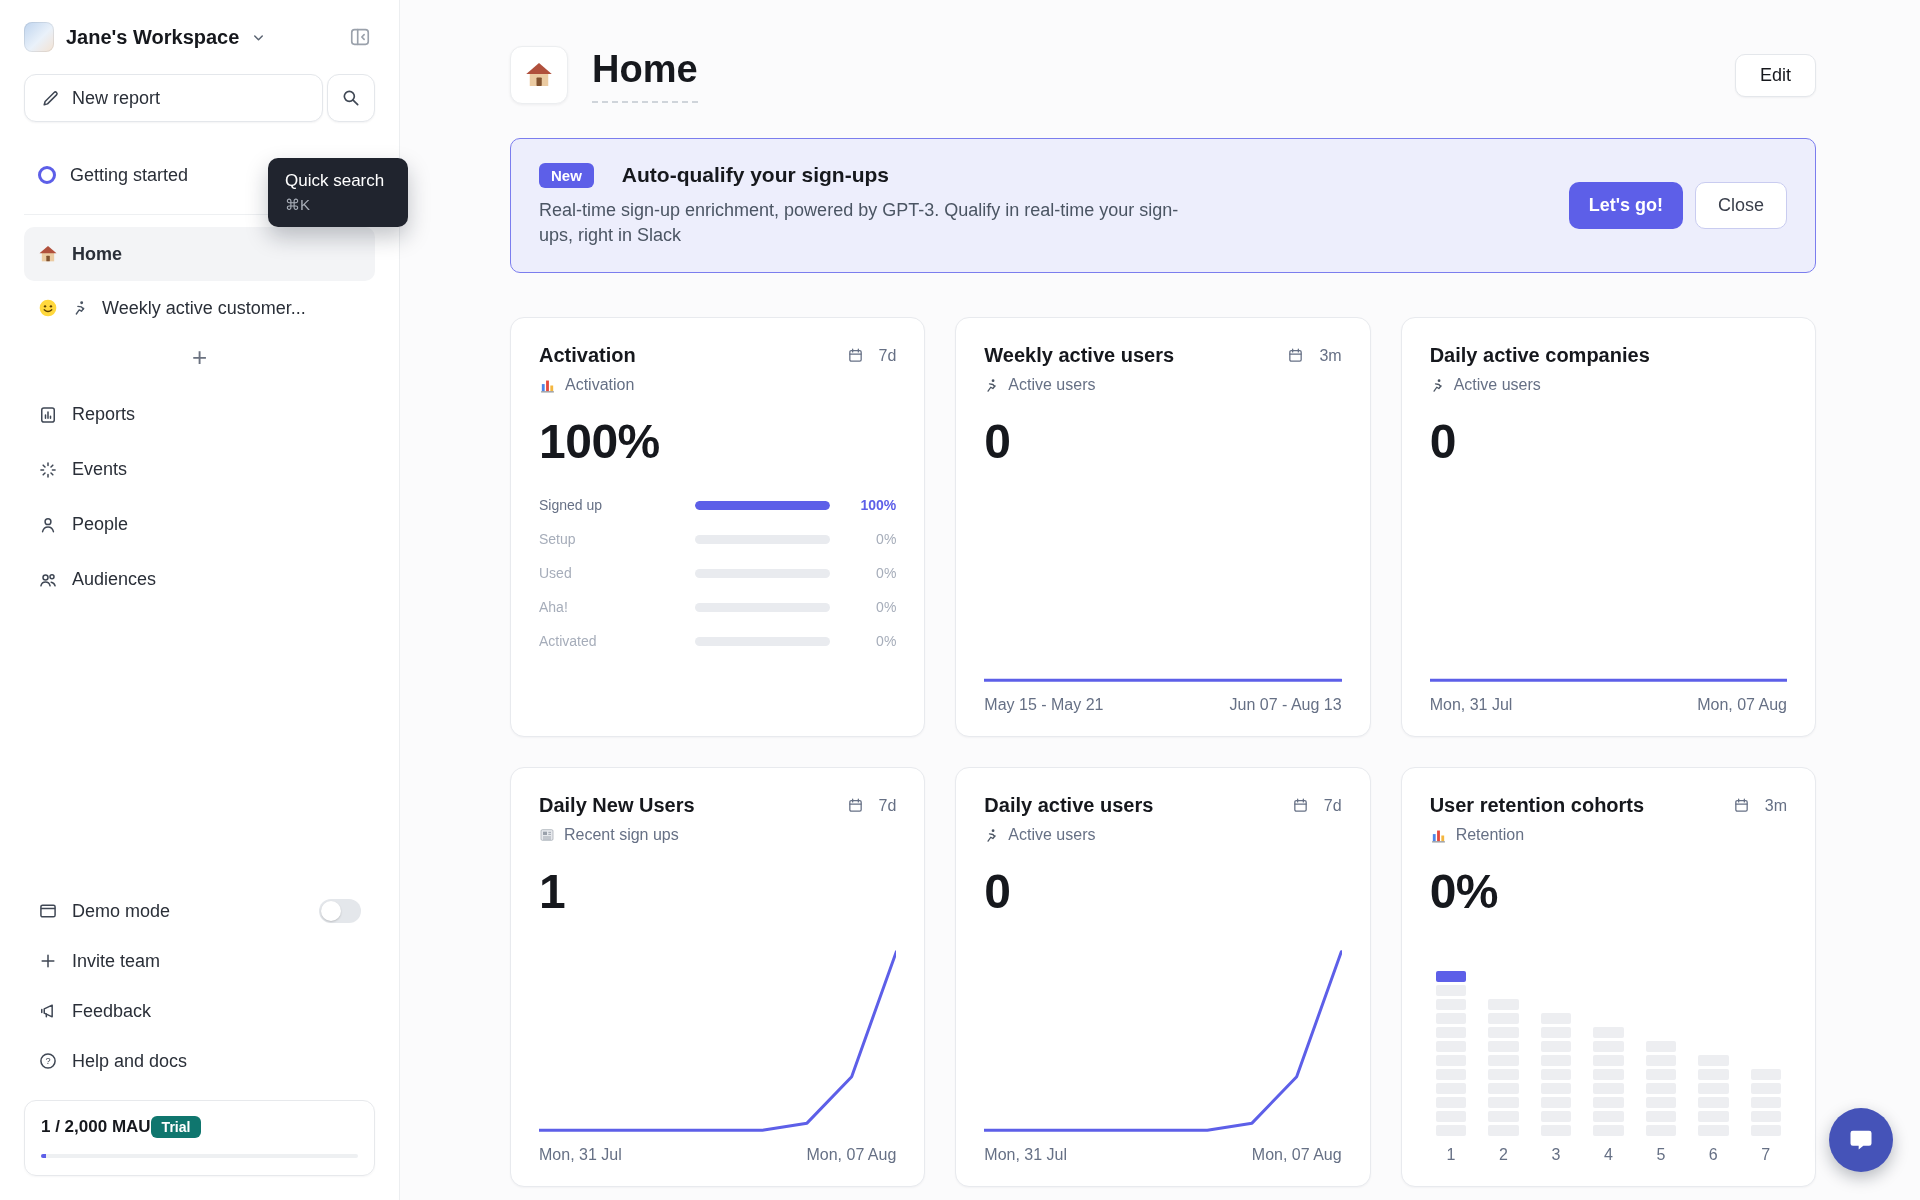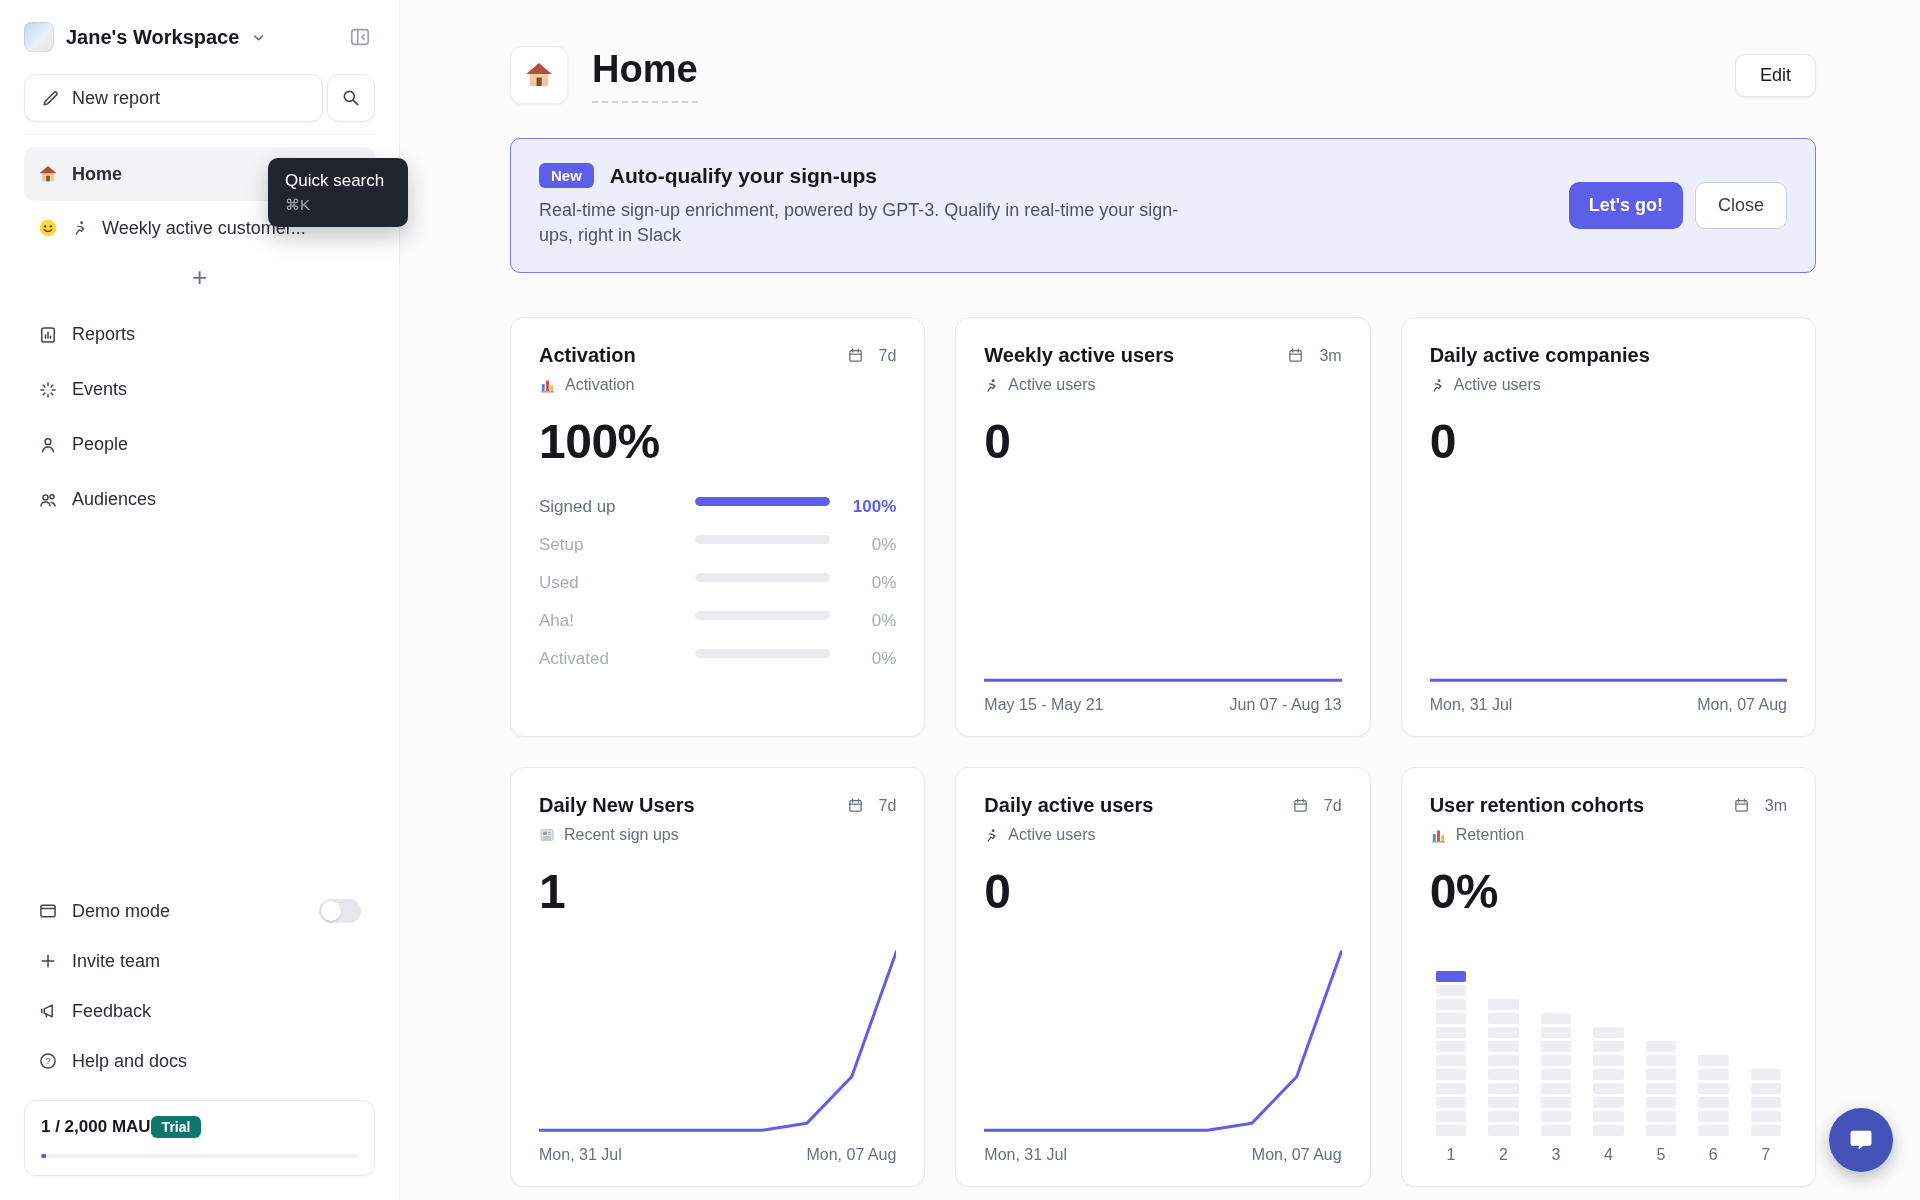--- a/index.html
+++ b/index.html
@@ -69,41 +69,41 @@
   .main { flex:1; padding:46px 104px 0 110px; position:relative; }
   .header-row { display:flex; align-items:center; }
   .title-icon-card { width:58px; height:58px; background:#fff; border:1px solid #ECEEF0; border-radius:12px;
     display:flex; align-items:center; justify-content:center; box-shadow:0 1px 3px rgba(16,24,40,.06); }
   .page-title { margin-left:24px; font-size:38px; font-weight:700; border-bottom:2px dashed #CFD4DA; padding-bottom:10px; }
   .edit-btn { margin-left:auto; background:#fff; border:1px solid #E4E7EB; border-radius:10px; padding:10px 24px;
     font-size:18px; color:#16181D; box-shadow:0 1px 2px rgba(16,24,40,.05); cursor:pointer; font-family:inherit; }
 
   .banner { margin-top:34px; background:#EDEEFC; border:1px solid #7B7DEE; border-radius:10px;
     padding:24px 28px; display:flex; align-items:center; justify-content:space-between; gap:24px; }
-  .banner-title-row { display:flex; align-items:center; gap:16px; }
+  .banner-title-row { display:flex; gap:28px; }
   .new-badge { background:#5D5FE8; color:#fff; font-size:15px; font-weight:600; padding:4px 12px; border-radius:6px; }
   .banner-title { font-size:21px; font-weight:700; }
   .banner-desc { margin-top:10px; font-size:18px; color:#4B5563; line-height:1.4; max-width:640px; }
   .banner-actions { display:flex; gap:12px; flex:none; }
   .btn-primary { background:#5D5FE8; color:#fff; border:none; border-radius:10px; padding:12px 20px;
     font-size:18px; font-weight:600; cursor:pointer; font-family:inherit; }
   .btn-secondary { background:#fff; color:#3A3F4B; border:1px solid #C9CCF0; border-radius:10px;
     padding:12px 22px; font-size:18px; cursor:pointer; font-family:inherit; }
 
   .cards-grid { margin-top:44px; display:grid; grid-template-columns:repeat(3,1fr); gap:30px; }
   .card { background:#fff; border:1px solid #E8EAEE; border-radius:14px; padding:26px 28px 22px;
     height:420px; display:flex; flex-direction:column; box-shadow:0 1px 2px rgba(16,24,40,.04); }
   .card-head { display:flex; justify-content:space-between; align-items:center; }
   .card-title { font-size:20px; font-weight:700; }
   .period { display:flex; align-items:center; gap:15px; color:#667085; font-size:16px; cursor:pointer; }
   .card-sub { display:flex; align-items:center; gap:9px; margin-top:9px; color:#667085; font-size:16px; }
   .big-value { margin-top:20px; font-size:48px; font-weight:700; letter-spacing:-0.5px; }
 
   .funnel { margin-top:28px; display:flex; flex-direction:column; gap:18px; }
-  .funnel-row { display:flex; align-items:flex-start; font-size:17px; color:#667085; }
+  .funnel-row { display:flex; align-items:center; font-size:14px; color:#667085; }
   .f-label { flex:1; }
   .f-track { width:135px; height:9px; border-radius:5px; background:#E9EBEF; overflow:hidden; display:block; }
   .f-fill { height:100%; background:#5D5FE8; border-radius:5px; display:block; }
   .f-pct { width:66px; text-align:right; font-weight:700; }
   .funnel-row.first .f-pct { color:#5D5FE8; }
   .funnel-row.dim { color:#A6ADBA; }
   .funnel-row.dim .f-pct { font-weight:500; color:#A6ADBA; }
 
   .line-chart { margin-top:auto; height:190px; }
   .line-chart svg { width:100%; height:100%; display:block; }
@@ -157,20 +157,24 @@
             <path d="M14.5 14.5L20 20"></path>
           </svg>
       </button>
     </div>
 
     <div class="tooltip">
       <div class="tooltip-title">Quick search</div>
       <div class="tooltip-key">⌘K</div>
     </div>
 
+    <div class="side-item gs-item">
+      <span class="gs-ring"></span>
+      <span>Getting started</span>
+    </div>
 
     <div class="divider"></div>
 
     <div class="side-item active">
       <svg width="20" height="20" viewBox="0 0 24 24">
           <rect x="4.6" y="10" width="14.8" height="10.8" fill="#EBCBA2"></rect>
           <path d="M1.8 11.2L12 2.4l10.2 8.8z" fill="#B0503C"></path>
           <rect x="10" y="14" width="4.2" height="6.8" rx="0.6" fill="#81522F"></rect>
         </svg>
       <span>Home</span>

